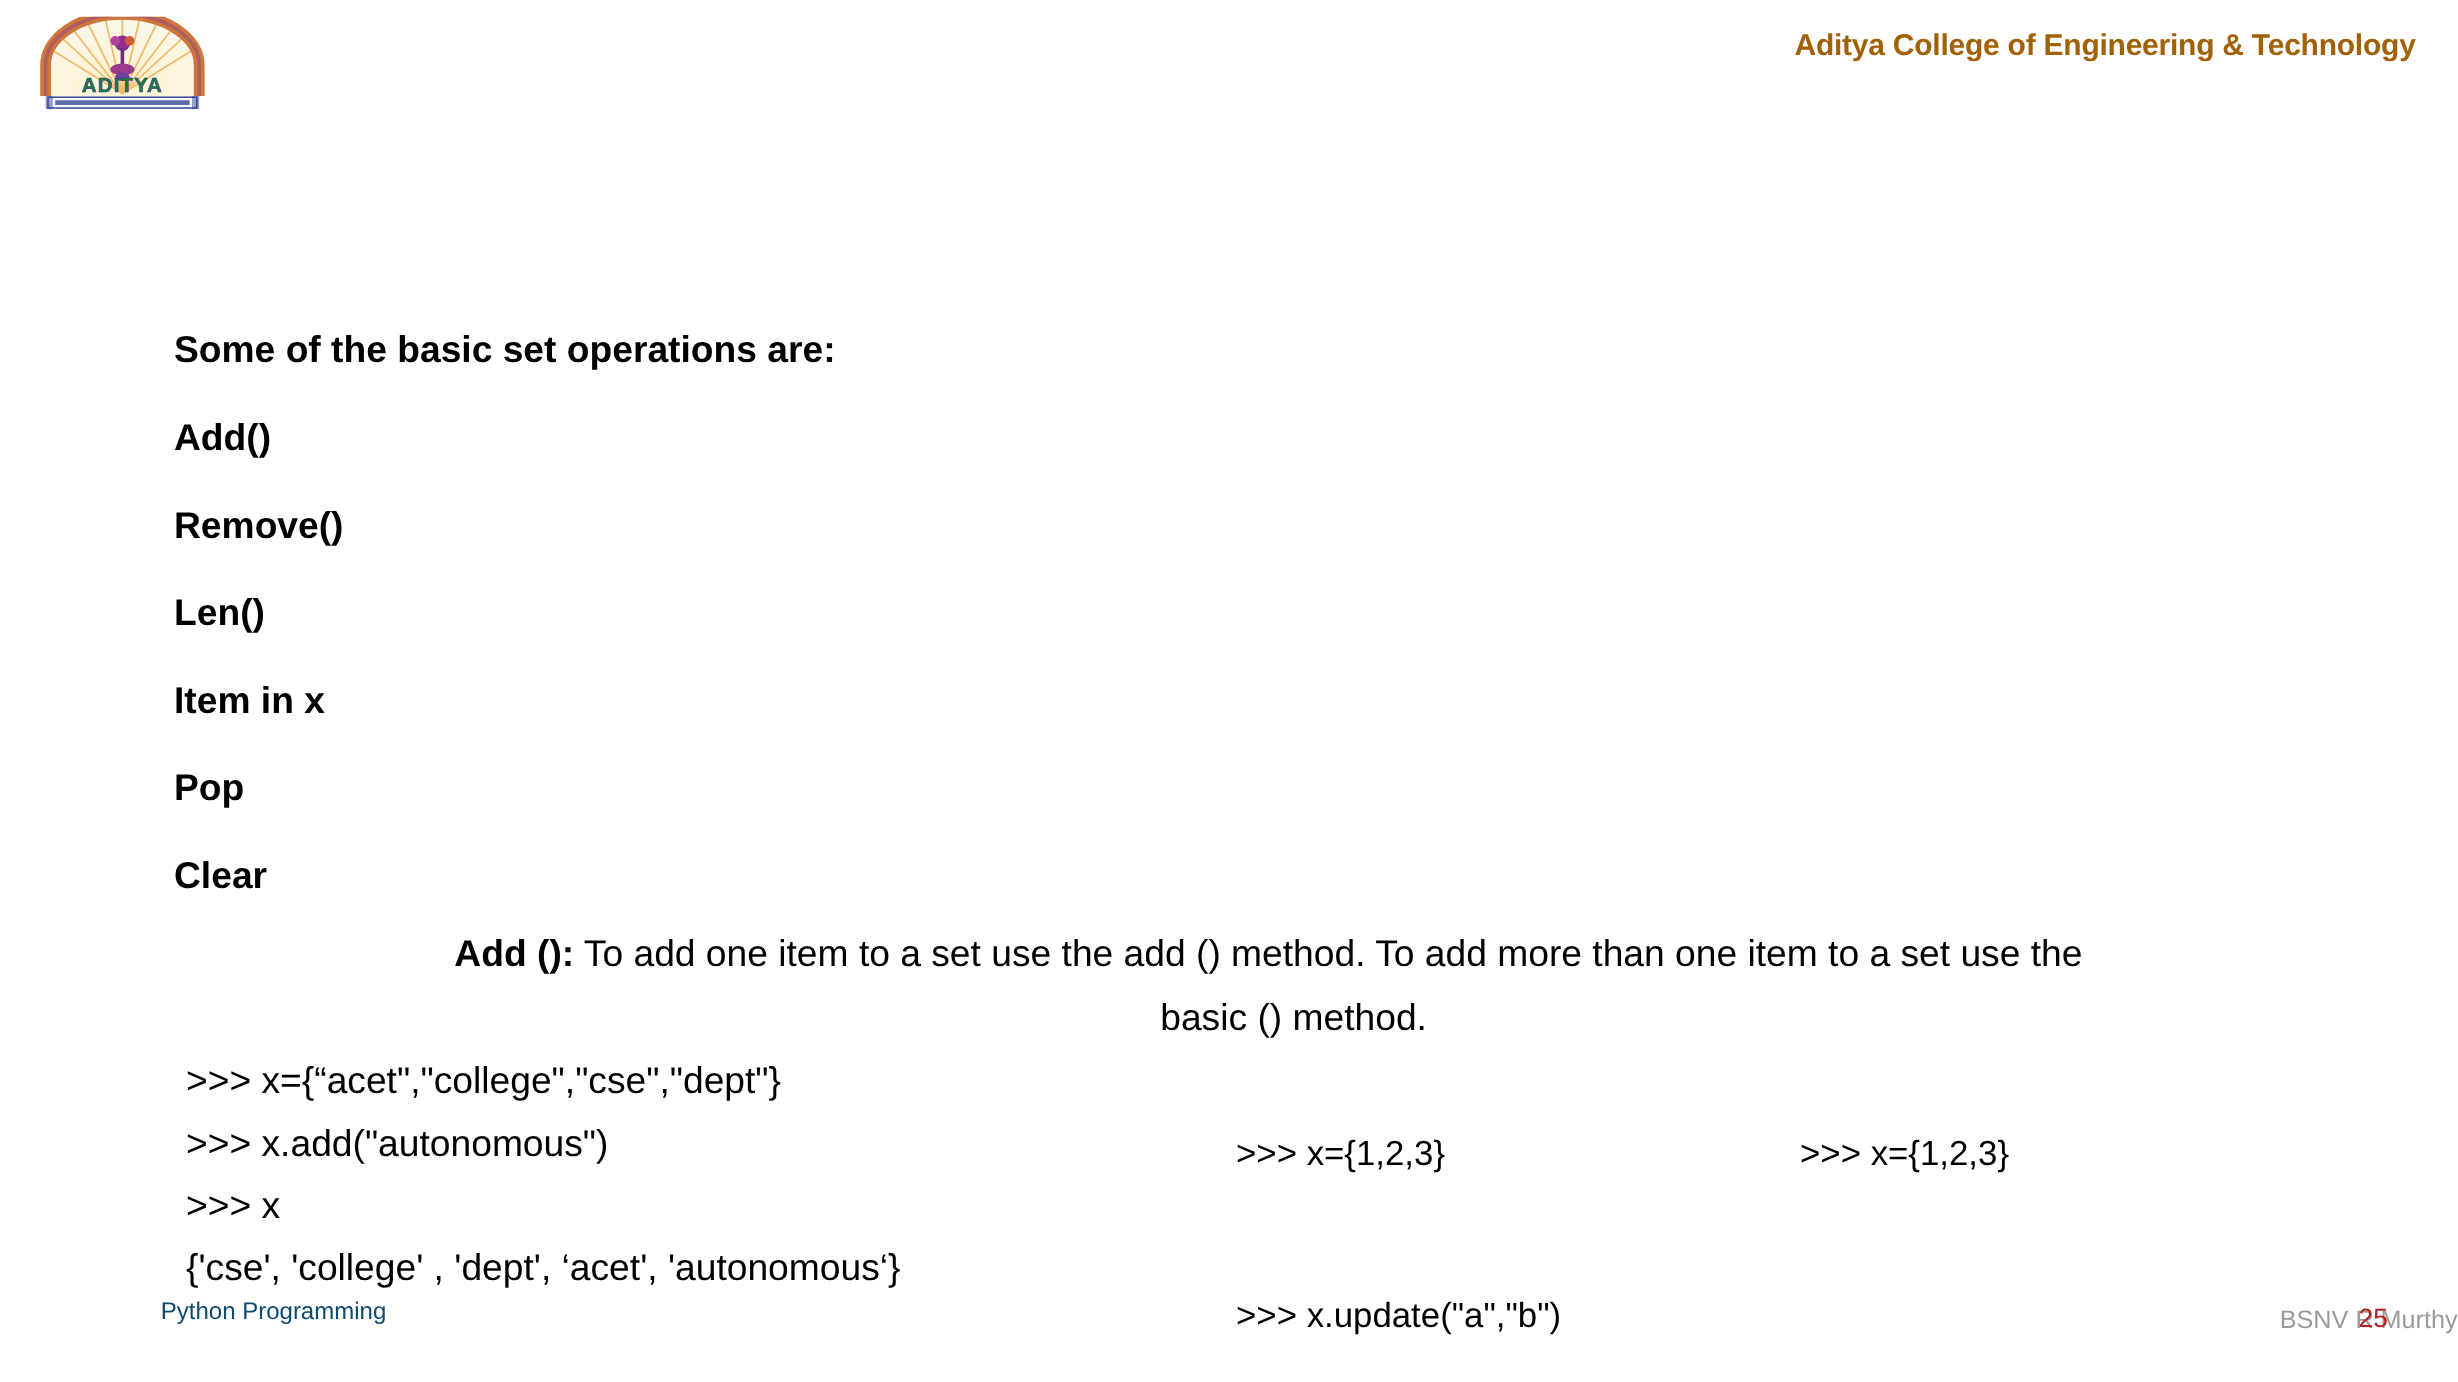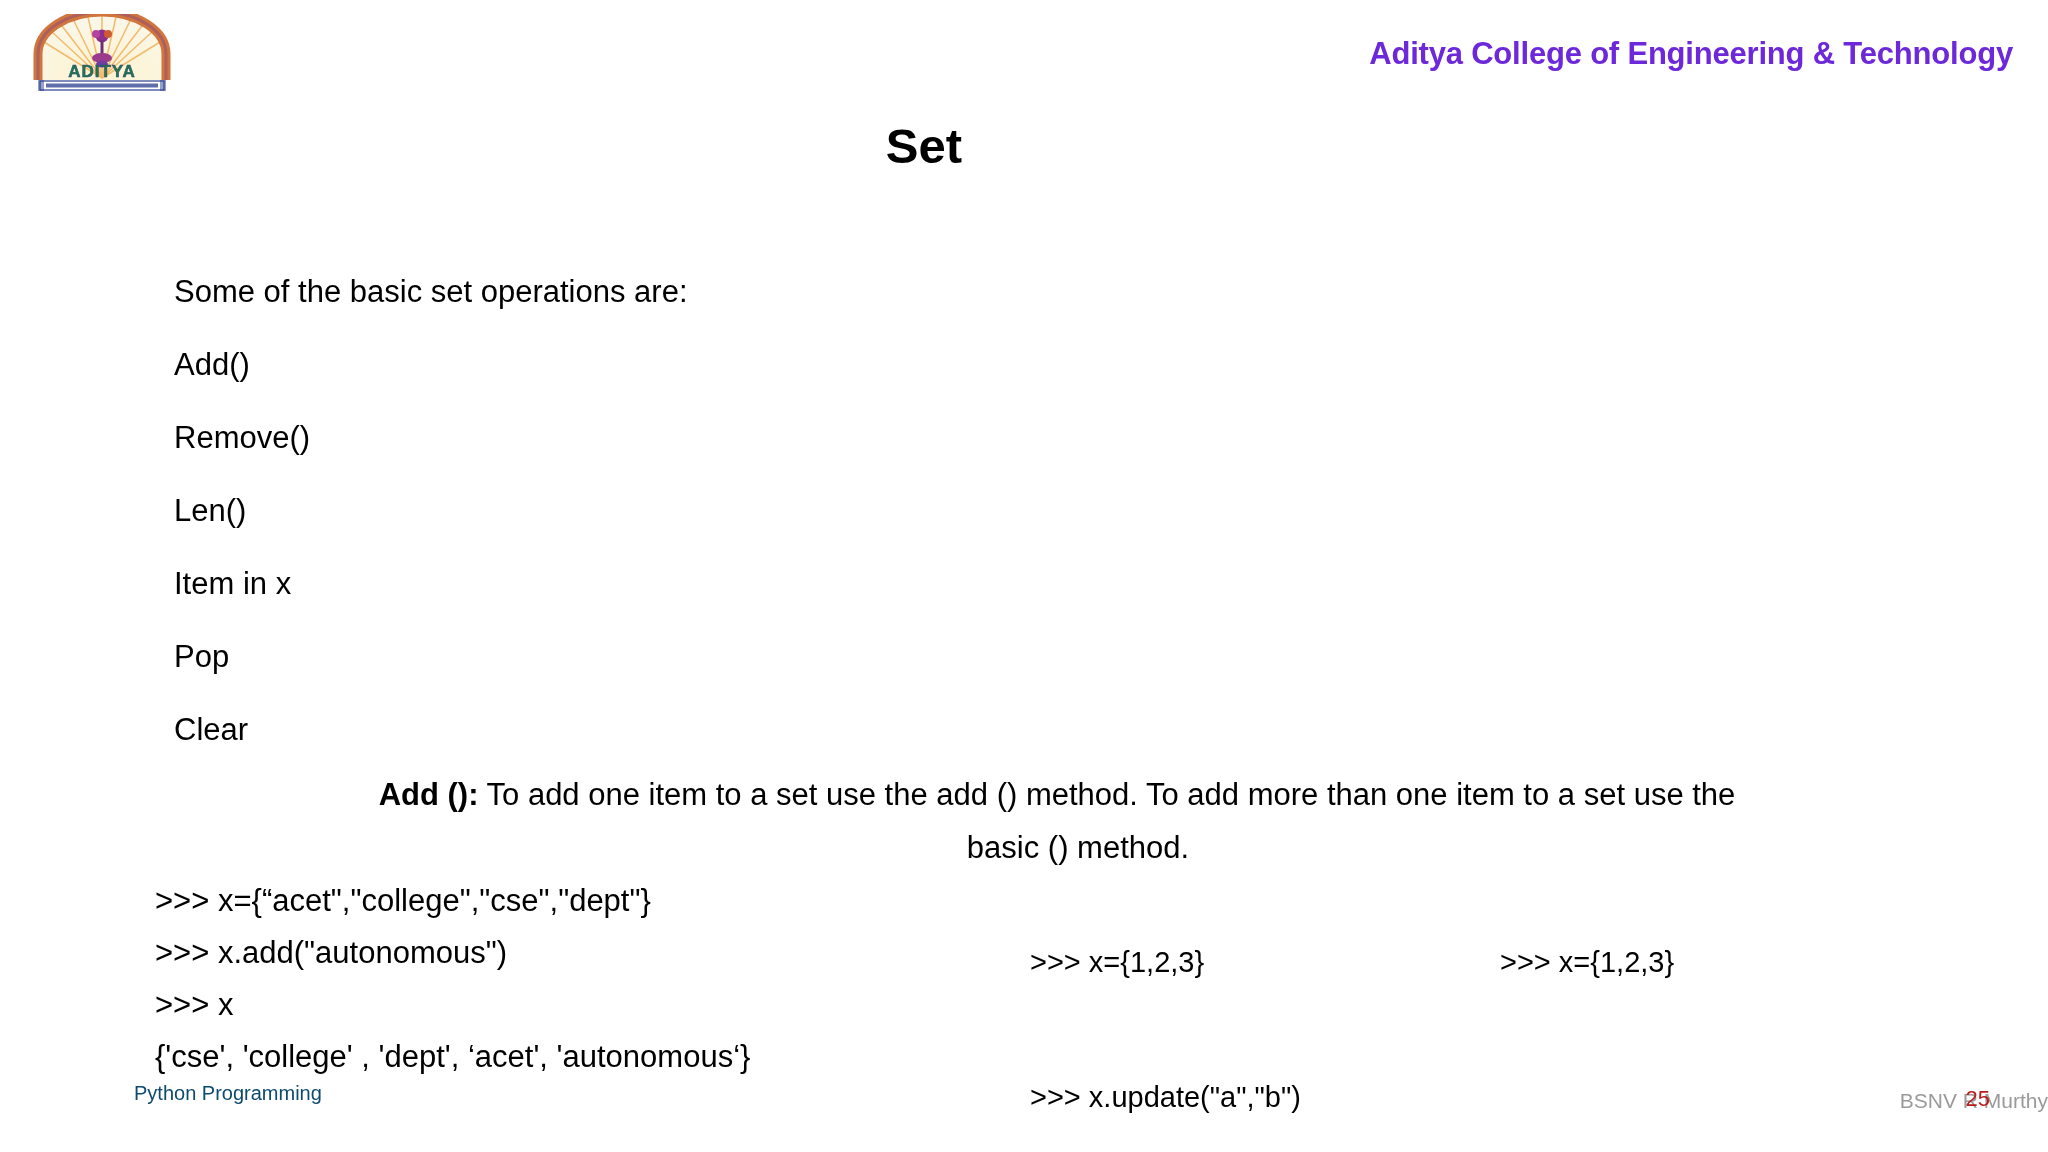--- a/index.html
+++ b/index.html
@@ -23,24 +23,24 @@
     left: 32px;
     top: 14px;
     width: 140px;
     height: 80px;
   }
 
   
   .college-name {
     position: absolute;
     right: 35px;
-    top: 36px;
-    font-size: 31px;
+    top: 24px;
+    font-size: 25px;
     font-weight: bold;
-    color: #6d28d9;
+    color: #a16207;
     letter-spacing: -0.2px;
     white-space: nowrap;
   }
 
   
   .slide-title {
     position: absolute;
     left: 0;
     right: 0;
     top: 122px;
@@ -48,23 +48,24 @@
     font-size: 49px;
     font-weight: bold;
     color: #000000;
     line-height: 1;
   }
   .slide-title span { margin-left: -200px; }
 
   
   .body-block {
     position: absolute;
-    left: 174px;
+    left: 145px;
     top: 255px;
     width: 1800px;
+    font-weight: bold;
   }
   .op-line {
     font-size: 31px;
     line-height: 73px;
     color: #000000;
     white-space: nowrap;
   }
 
   
   .add-para {
@@ -193,23 +194,20 @@
 
       <rect x="8" y="67" width="124" height="9" fill="#ffffff" stroke="#2b3f8f" stroke-width="1.2"></rect>
       <rect x="14" y="69.5" width="112" height="4" fill="#2b3f8f" opacity="0.75"></rect>
       <rect x="6" y="66" width="6" height="11" fill="#2b3f8f" opacity="0.5"></rect>
       <rect x="128" y="66" width="6" height="11" fill="#2b3f8f" opacity="0.5"></rect>
     </svg>
   </div>
 
   <div class="college-name">Aditya College of Engineering &amp; Technology</div>
 
-  <div class="slide-title">
-    <span>Set</span>
-  </div>
 
   <div class="body-block">
     <div class="op-line">Some of the basic set operations are:</div>
     <div class="op-line">Add()</div>
     <div class="op-line">Remove()</div>
     <div class="op-line">Len()</div>
     <div class="op-line">Item in x</div>
     <div class="op-line">Pop</div>
     <div class="op-line">Clear</div>
   </div>

